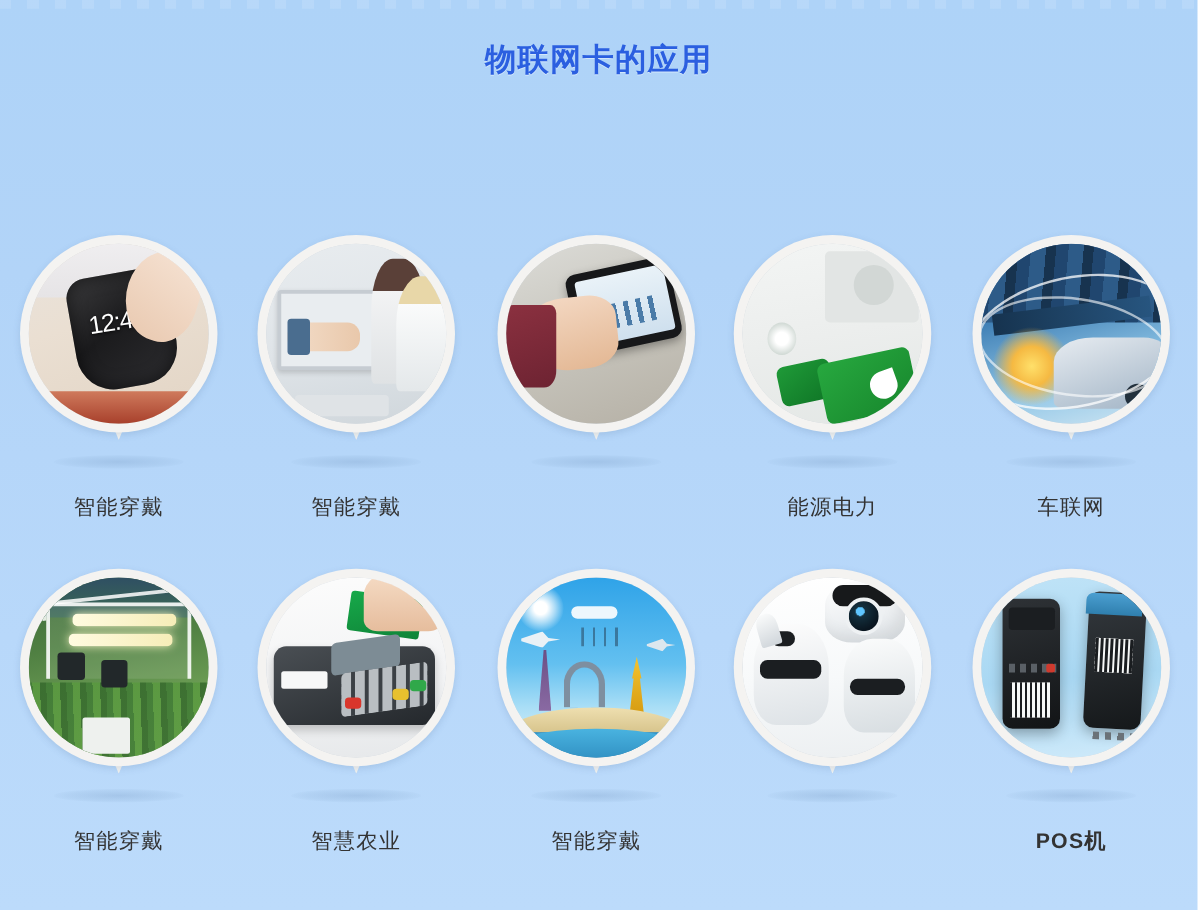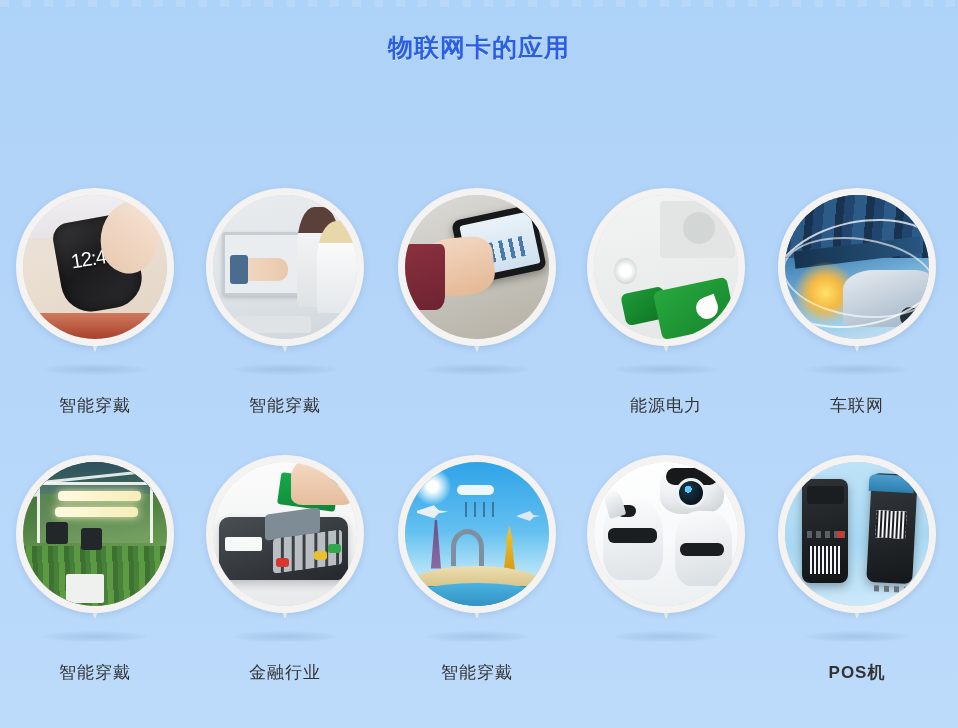--- a/index.html
+++ b/index.html
@@ -395,21 +395,21 @@
               <div class="scr"></div>
               <div class="keys"></div>
             <div class="k-r"></div>
               <div class="k-y"></div>
               <div class="k-g"></div>
               <div class="label"></div>
           </div>
         </div>
       </div>
       <div class="shadow"></div>
-      <div class="cap">金融行业</div>
+      <div class="cap">智慧农业</div>
     </div>
 
     <div class="cell" style="left:382px">
       <div class="pin">
         <div class="tail"></div>
         <div class="rim"></div>
         <div class="photo">
           <div class="art a-tour">
             <div class="sun"></div>
               <div class="cl"></div>

